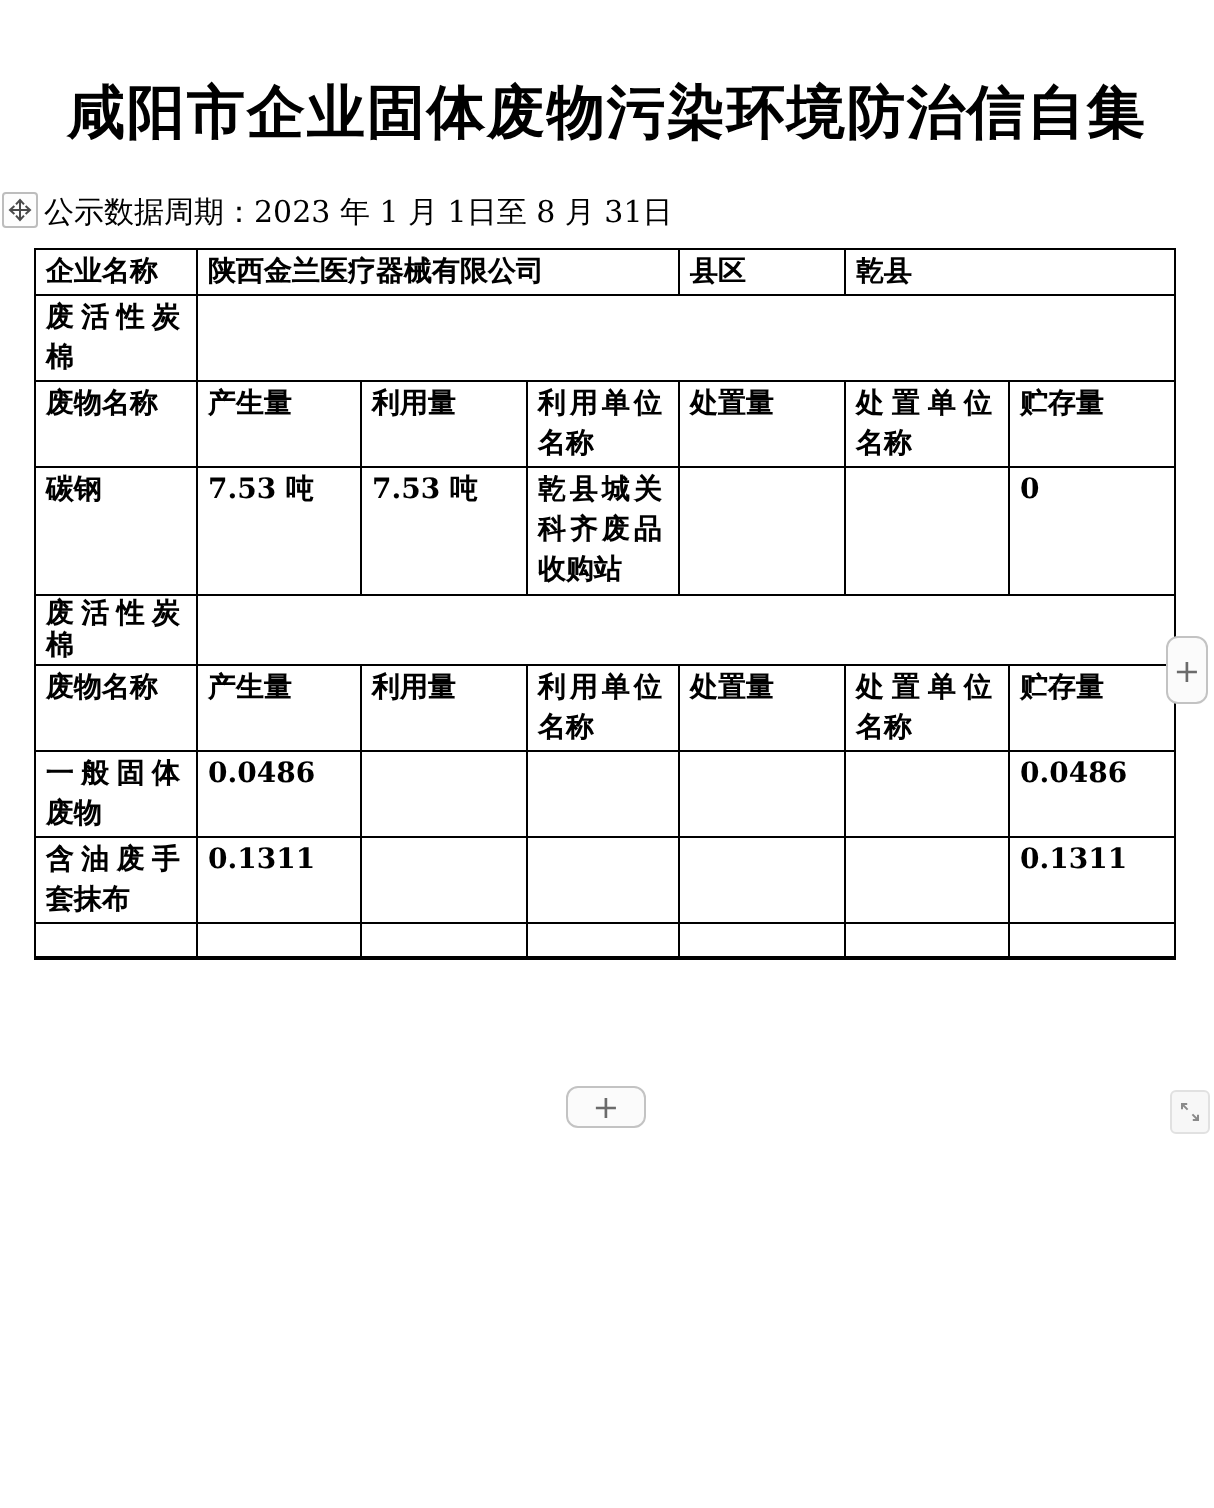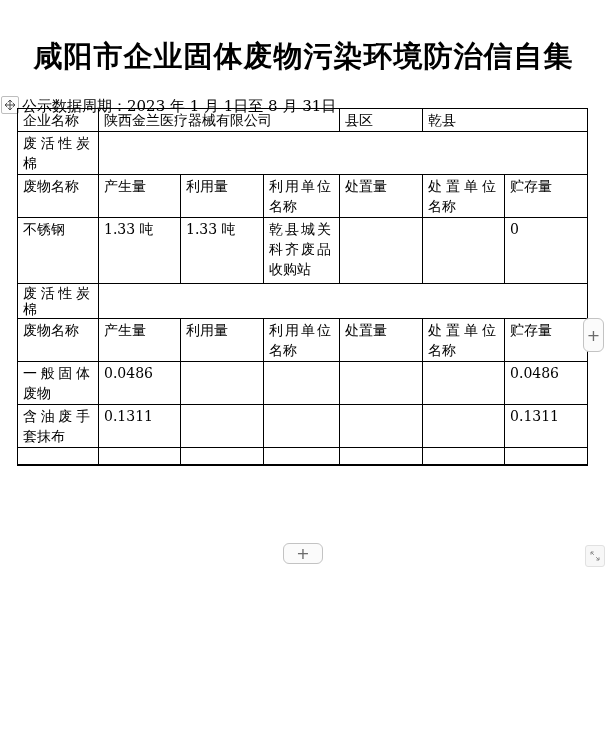--- a/index.html
+++ b/index.html
@@ -8,22 +8,22 @@
 
   .doc-title { position:absolute; left:0; top:4px; width:607px; text-align:center;
                font-size:29px; font-weight:bold; line-height:40px; letter-spacing:1px;margin-top:32px; }
 
   .period-line { position:absolute; left:22px; top:97px; font-size:15px; line-height:18px; }
 
   .move-handle { position:absolute; left:1px; top:96px; width:16px; height:16px;
                  border:1px solid #bdbdbd; background:#fdfdfd; border-radius:2px;
                  display:flex; align-items:center; justify-content:center; cursor:move; }
 
-  table.waste-table { position:absolute; left:17px; top:108px; width:570px;
-                      border-collapse:collapse; table-layout:fixed; }
+  table.waste-table { position:absolute; left:17px; top:124px; width:570px;
+                      border-collapse:collapse; table-layout:fixed;font-weight:bold; }
   table.waste-table td { border:1px solid #000; vertical-align:top;
                          padding:1px 8px 1px 5px; font-size:14px; line-height:20px;
                          text-align:justify; overflow:hidden; word-break:break-all; }
   table.waste-table tr.row-tight td { line-height:16px; }
   table.waste-table tr:last-child td { border-bottom:2px solid #000; }
 
   .plus-btn { position:absolute; display:flex; align-items:center; justify-content:center;
               border:1px solid #c3c3c3; border-radius:6px; background:#fbfbfb;
               color:#6b6b6b; font-family:"DejaVu Sans", sans-serif; font-size:16px;
               cursor:pointer; z-index:3; }
@@ -81,24 +81,24 @@
     </tr>
     <tr style="height:40px">
       <td>废物名称</td>
       <td>产生量</td>
       <td>利用量</td>
       <td>利用单位名称</td>
       <td>处置量</td>
       <td>处置单位名称</td>
       <td>贮存量</td>
     </tr>
-    <tr style="height:66px">
-      <td>不锈钢</td>
-      <td>1.33 吨</td>
-      <td>1.33 吨</td>
+    <tr style="height:64px">
+      <td>碳钢</td>
+      <td>7.53 吨</td>
+      <td>7.53 吨</td>
       <td>乾县城关科齐废品收购站</td>
       <td></td>
       <td></td>
       <td>0</td>
     </tr>
     <tr class="row-tight" style="height:19px">
       <td>废活性炭棉</td>
       <td colspan="6"></td>
     </tr>
     <tr style="height:41px">

